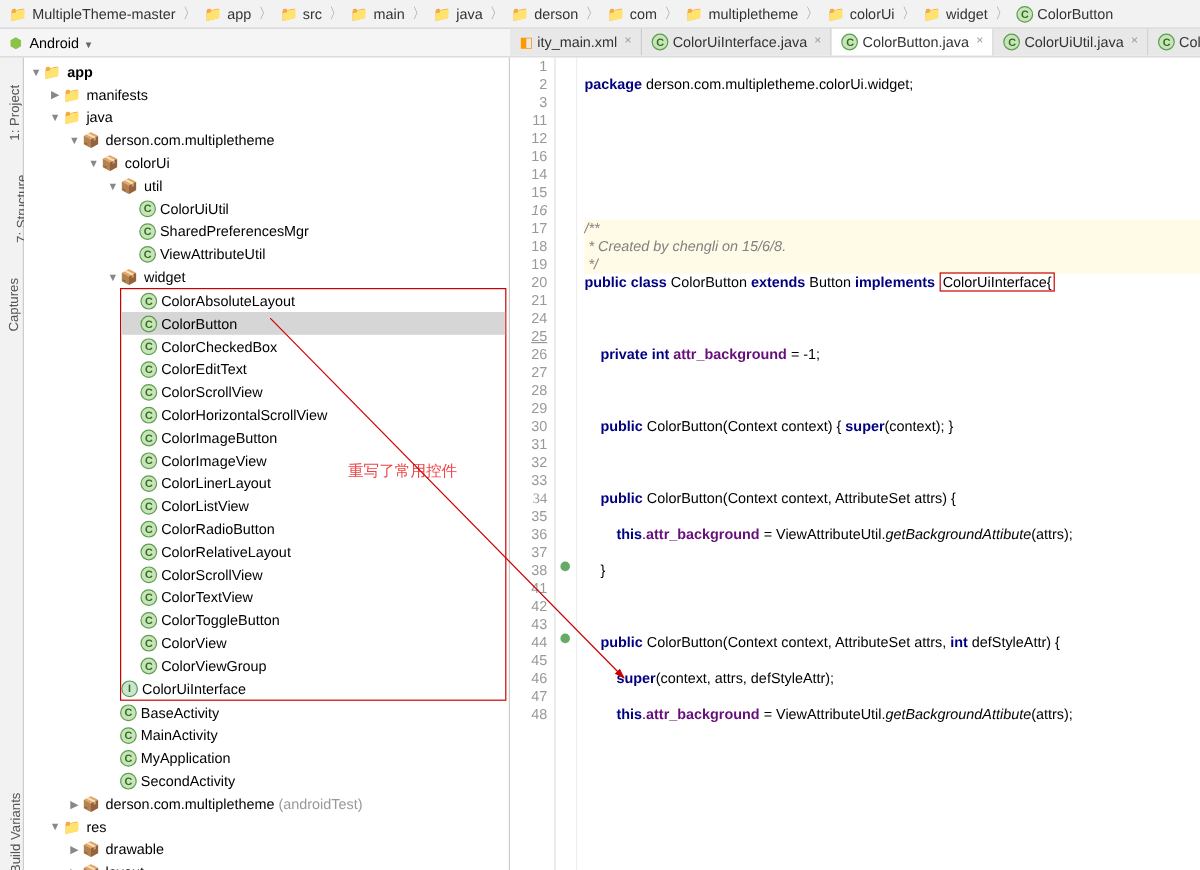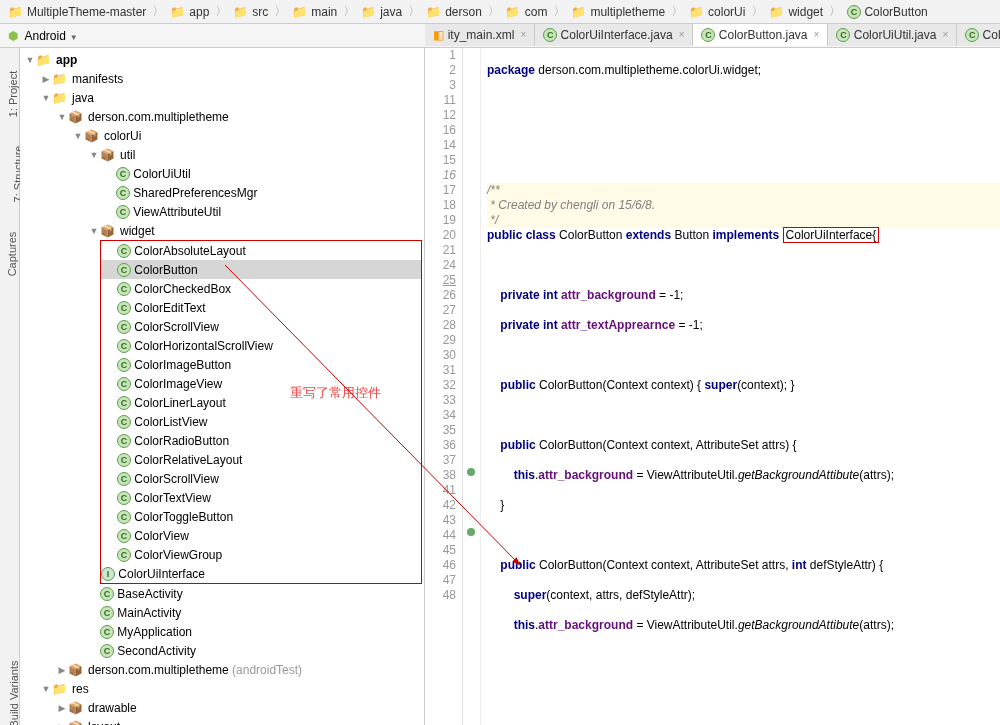--- a/index.html
+++ b/index.html
@@ -242,21 +242,21 @@
         <div style="height: 15px;">24</div>
         <div style="height: 15px; text-decoration: underline;">25</div>
         <div style="height: 15px;">26</div>
         <div style="height: 15px;">27</div>
         <div style="height: 15px;">28</div>
         <div style="height: 15px;">29</div>
         <div style="height: 15px;">30</div>
         <div style="height: 15px;">31</div>
         <div style="height: 15px;">32</div>
         <div style="height: 15px;">33</div>
-        <div style="height: 15px;">34</div>
+        <div style="height: 15px; font-family: Liberation Serif, serif;">34</div>
         <div style="height: 15px;">35</div>
         <div style="height: 15px;">36</div>
         <div style="height: 15px;">37</div>
         <div style="height: 15px;">38</div>
         <div style="height: 15px;">41</div>
         <div style="height: 15px;">42</div>
         <div style="height: 15px;">43</div>
         <div style="height: 15px;">44</div>
         <div style="height: 15px;">45</div>
         <div style="height: 15px;">46</div>
@@ -271,21 +271,20 @@
 <div class="line"><span class="kw">package</span> derson.com.multipletheme.colorUi.widget;</div>
 <div class="line"></div>
 <div class="line"></div>
 <div class="line"></div>
 <div class="line hl-bg"><span class="cm">/**</span></div>
 <div class="line hl-bg"><span class="cm"> * Created by chengli on 15/6/8.</span></div>
 <div class="line hl-bg"><span class="cm"> */</span></div>
 <div class="line"><span class="kw">public class</span> <span>ColorButton</span> <span class="kw">extends</span> <span>Button</span> <span class="kw">implements</span> <span class="red-inline">ColorUiInterface{</span></div>
 <div class="line"></div>
 <div class="line">    <span class="kw">private int</span> <span class="fld">attr_background</span> = -1;</div>
-<div class="line">    <span class="kw">private int</span> <span class="fld">attr_textApprearnce</span> = -1;</div>
 <div class="line"></div>
 <div class="line">    <span class="kw">public</span> ColorButton(Context context) { <span class="kw">super</span>(context); }</div>
 <div class="line"></div>
 <div class="line">    <span class="kw">public</span> ColorButton(Context context, AttributeSet attrs) {</div>
 <div class="line">        <span class="kw">this</span>.<span class="fld">attr_background</span><span> = ViewAttributeUtil.</span><span class="mtd">getBackgroundAttibute</span><span>(attrs);</span></div>
 <div class="line">    }</div>
 <div class="line"></div>
 <div class="line">    <span class="kw">public</span> ColorButton(Context context, AttributeSet attrs, <span class="kw">int</span> defStyleAttr) {</div>
 <div class="line">        <span class="kw">super</span>(context, attrs, defStyleAttr);</div>
 <div class="line">        <span class="kw">this</span>.<span class="fld">attr_background</span><span> = ViewAttributeUtil.</span><span class="mtd">getBackgroundAttibute</span><span>(attrs);</span></div>

